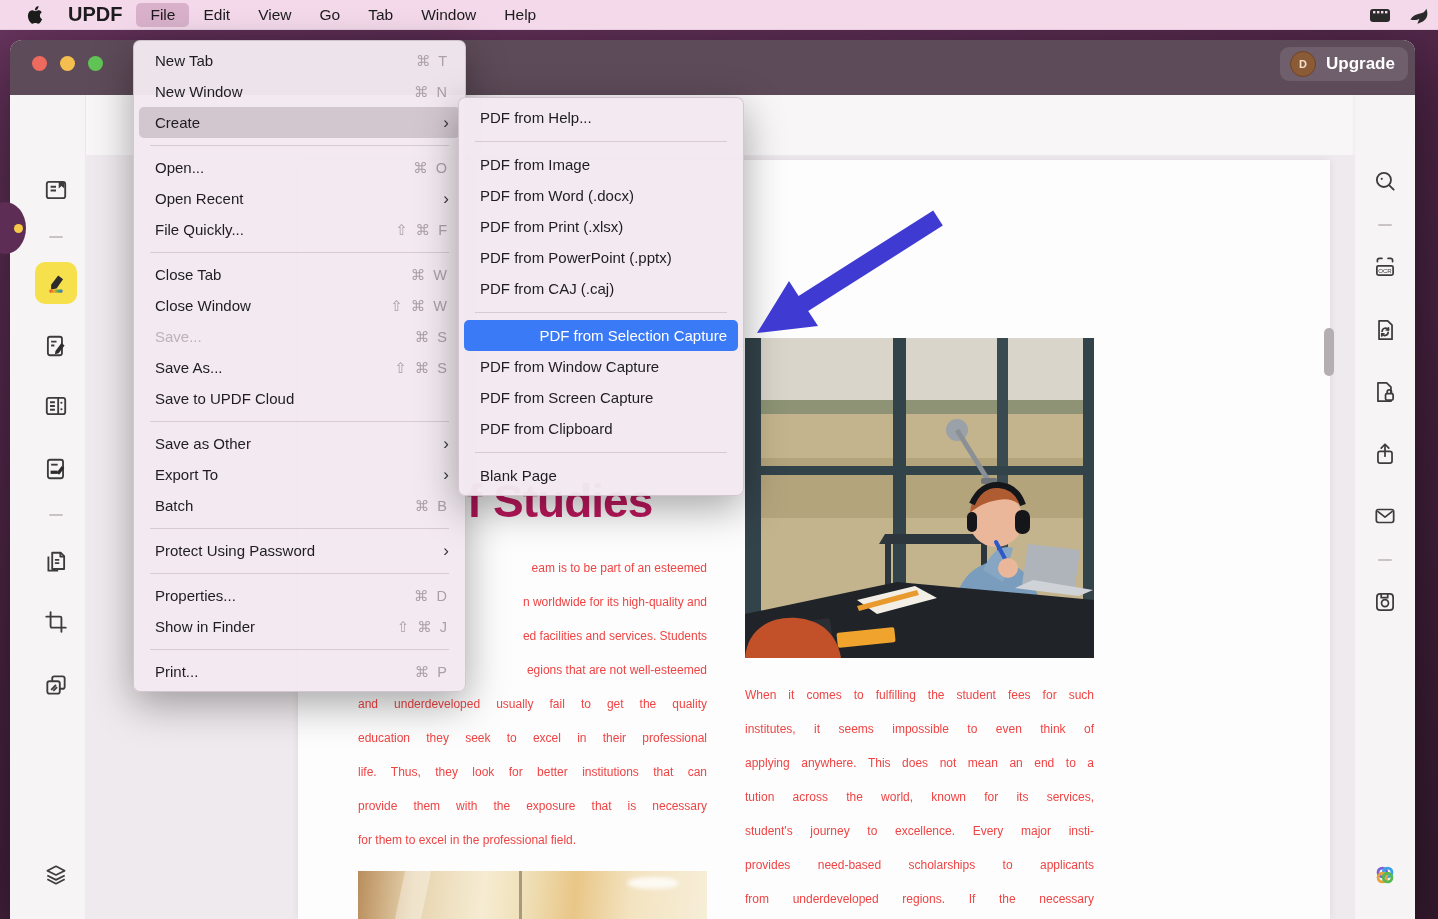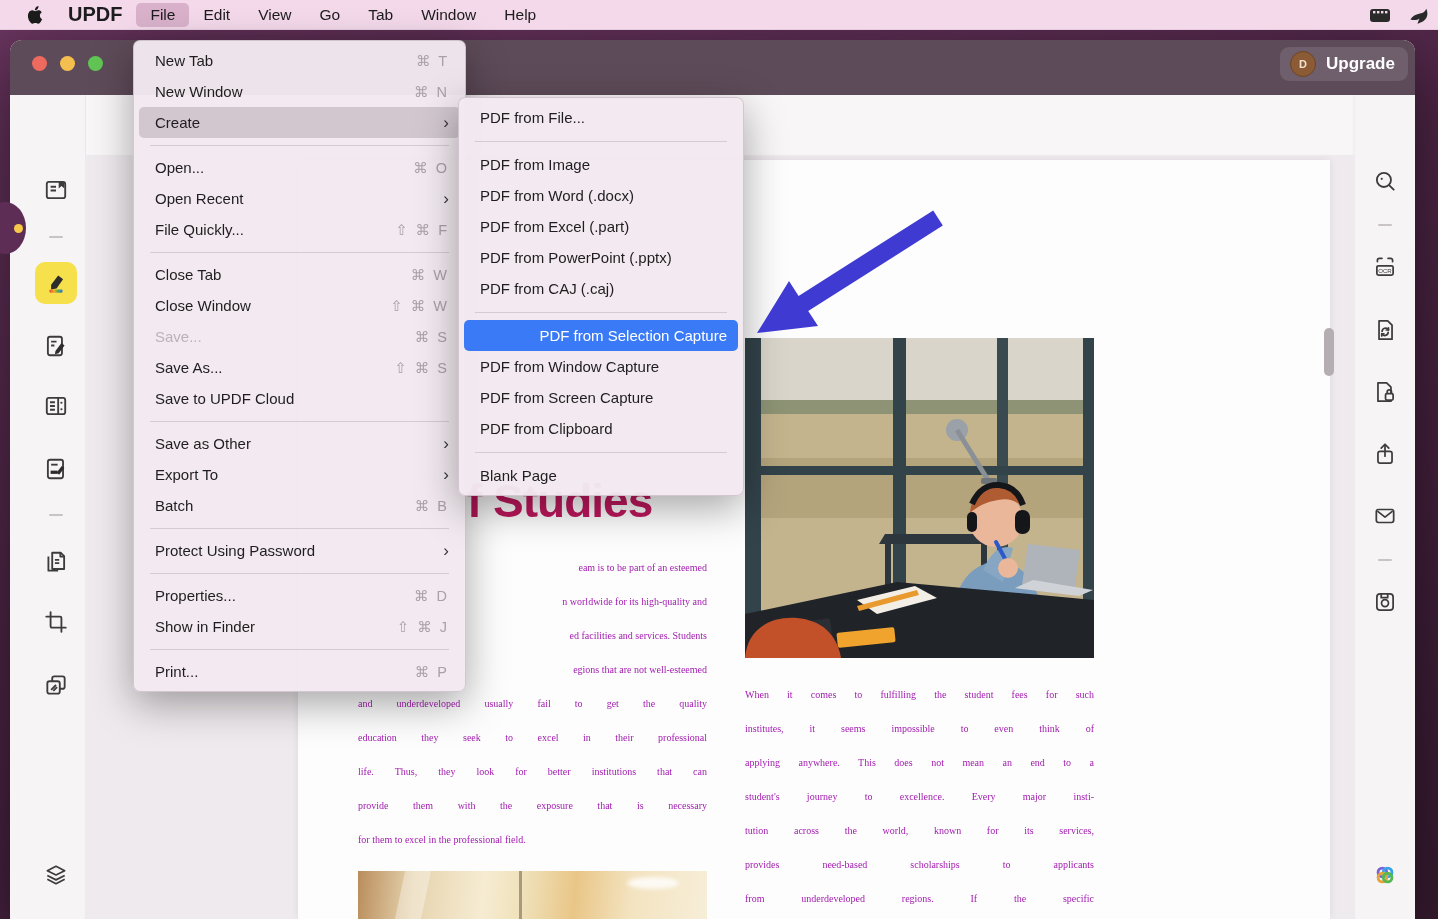--- a/index.html
+++ b/index.html
@@ -37,21 +37,21 @@
   .active-tool{background:var(--active_tool_yellow);}
   .tb-sep{width:1px;height:26px;background:#d8d3d6;top:72px;}
   .tb-btn{top:68px;display:flex;align-items:center;gap:3px;}
   .caret{font-size:10px;color:#4a4a4a;line-height:1;}
 
   
   #content{left:75px;top:115px;right:60px;bottom:0;background:#efeaed;}
   #page{left:213px;top:5px;width:1032px;height:759px;background:#fdfdfd;box-shadow:0 0 8px rgba(0,0,0,.08);}
   #doc-heading{left:169px;top:314px;font-size:46px;font-weight:800;letter-spacing:-1px;color:#be185d;white-space:nowrap;}
   .doc-col{width:349px;}
-  .doc-line{height:34px;line-height:34px;font-size:10px;color:#a21caf;white-space:nowrap;overflow:visible;font-family:Liberation Serif, serif;}
+  .doc-line{height:34px;line-height:34px;font-size:12px;color:#ef4444;white-space:nowrap;overflow:visible;}
   .doc-line.frag{text-align:right;}
   .doc-line.just{text-align:justify;text-align-last:justify;white-space:normal;}
   #photo-strip{left:60px;top:711px;width:349px;height:48px;
      background:linear-gradient(95deg,#b98d5c 0%,#e6d3ae 16%,#f6ecd2 36%,#efe0b8 48%,#e9c687 62%,#f3e3c0 78%,#f7eed8 100%);}
   #scroll-thumb{right:21px;top:173px;width:10px;height:48px;background:#b4aeb2;border-radius:5px;}
 
   
   .menu{background:rgba(242,233,239,.97);border:1px solid rgba(120,90,110,.25);border-radius:7px;
         box-shadow:0 12px 40px rgba(0,0,0,.35);padding:4px 0;box-sizing:border-box;z-index:50;font-size:15px;}
   .mi{height:31px;display:flex;align-items:center;margin:0 5px;padding:0 11px 0 16px;border-radius:5px;color:#1f1d1f;}
@@ -363,24 +363,24 @@
           <div class="doc-line just">life. Thus, they look for better institutions that can</div>
           <div class="doc-line just">provide them with the exposure that is necessary</div>
           <div class="doc-line">for them to excel in the professional field.</div>
         </div>
 
       <div class="doc-col abs" style="left:447px;top:518px;">
 
       <div class="doc-line just">When it comes to fulfilling the student fees for such</div>
           <div class="doc-line just">institutes, it seems impossible to even think of</div>
           <div class="doc-line just">applying anywhere. This does not mean an end to a</div>
+          <div class="doc-line just">tution across the world, known for its services,</div>
           <div class="doc-line just">student's journey to excellence. Every major insti-</div>
-          <div class="doc-line just">tution across the world, known for its services,</div>
           <div class="doc-line just">provides need-based scholarships to applicants</div>
-          <div class="doc-line just">from underdeveloped regions. If the specific</div>
+          <div class="doc-line just">from underdeveloped regions. If the necessary</div>
         </div>
 
       <div id="photo-strip" class="abs">
         <div class="abs" style="left:46%;top:0;width:3px;height:48px;background:#7a6a52;opacity:.6;"></div>
         <div class="abs" style="left:12%;top:0;width:26px;height:48px;background:rgba(255,255,255,.35);transform:skewX(-12deg);"></div>
         <div class="abs" style="right:8%;top:6px;width:52px;height:12px;border-radius:50%;background:rgba(255,255,255,.8);filter:blur(2px);"></div>
       </div>
     </div>
     <div id="scroll-thumb" class="abs"></div>
   </div>
@@ -467,34 +467,34 @@
     <div class="menu-sep"></div>
     <div class="mi">
       <span class="mi-label">Print...</span>
       <span class="mi-acc">⌘ P</span>
     </div>
   </div>
 
 <div id="create-submenu" class="menu abs" style="left:458px;top:97px;width:286px;">
 
 <div class="mi">
-      <span class="mi-label">PDF from File...</span>
+      <span class="mi-label">PDF from Help...</span>
       <span class="mi-acc"></span>
     </div>
     <div class="menu-sep"></div>
     <div class="mi">
       <span class="mi-label">PDF from Image</span>
       <span class="mi-acc"></span>
     </div>
     <div class="mi">
       <span class="mi-label">PDF from Word (.docx)</span>
       <span class="mi-acc"></span>
     </div>
     <div class="mi">
-      <span class="mi-label">PDF from Excel (.part)</span>
+      <span class="mi-label">PDF from Print (.xlsx)</span>
       <span class="mi-acc"></span>
     </div>
     <div class="mi">
       <span class="mi-label">PDF from PowerPoint (.pptx)</span>
       <span class="mi-acc"></span>
     </div>
     <div class="mi">
       <span class="mi-label">PDF from CAJ (.caj)</span>
       <span class="mi-acc"></span>
     </div>

